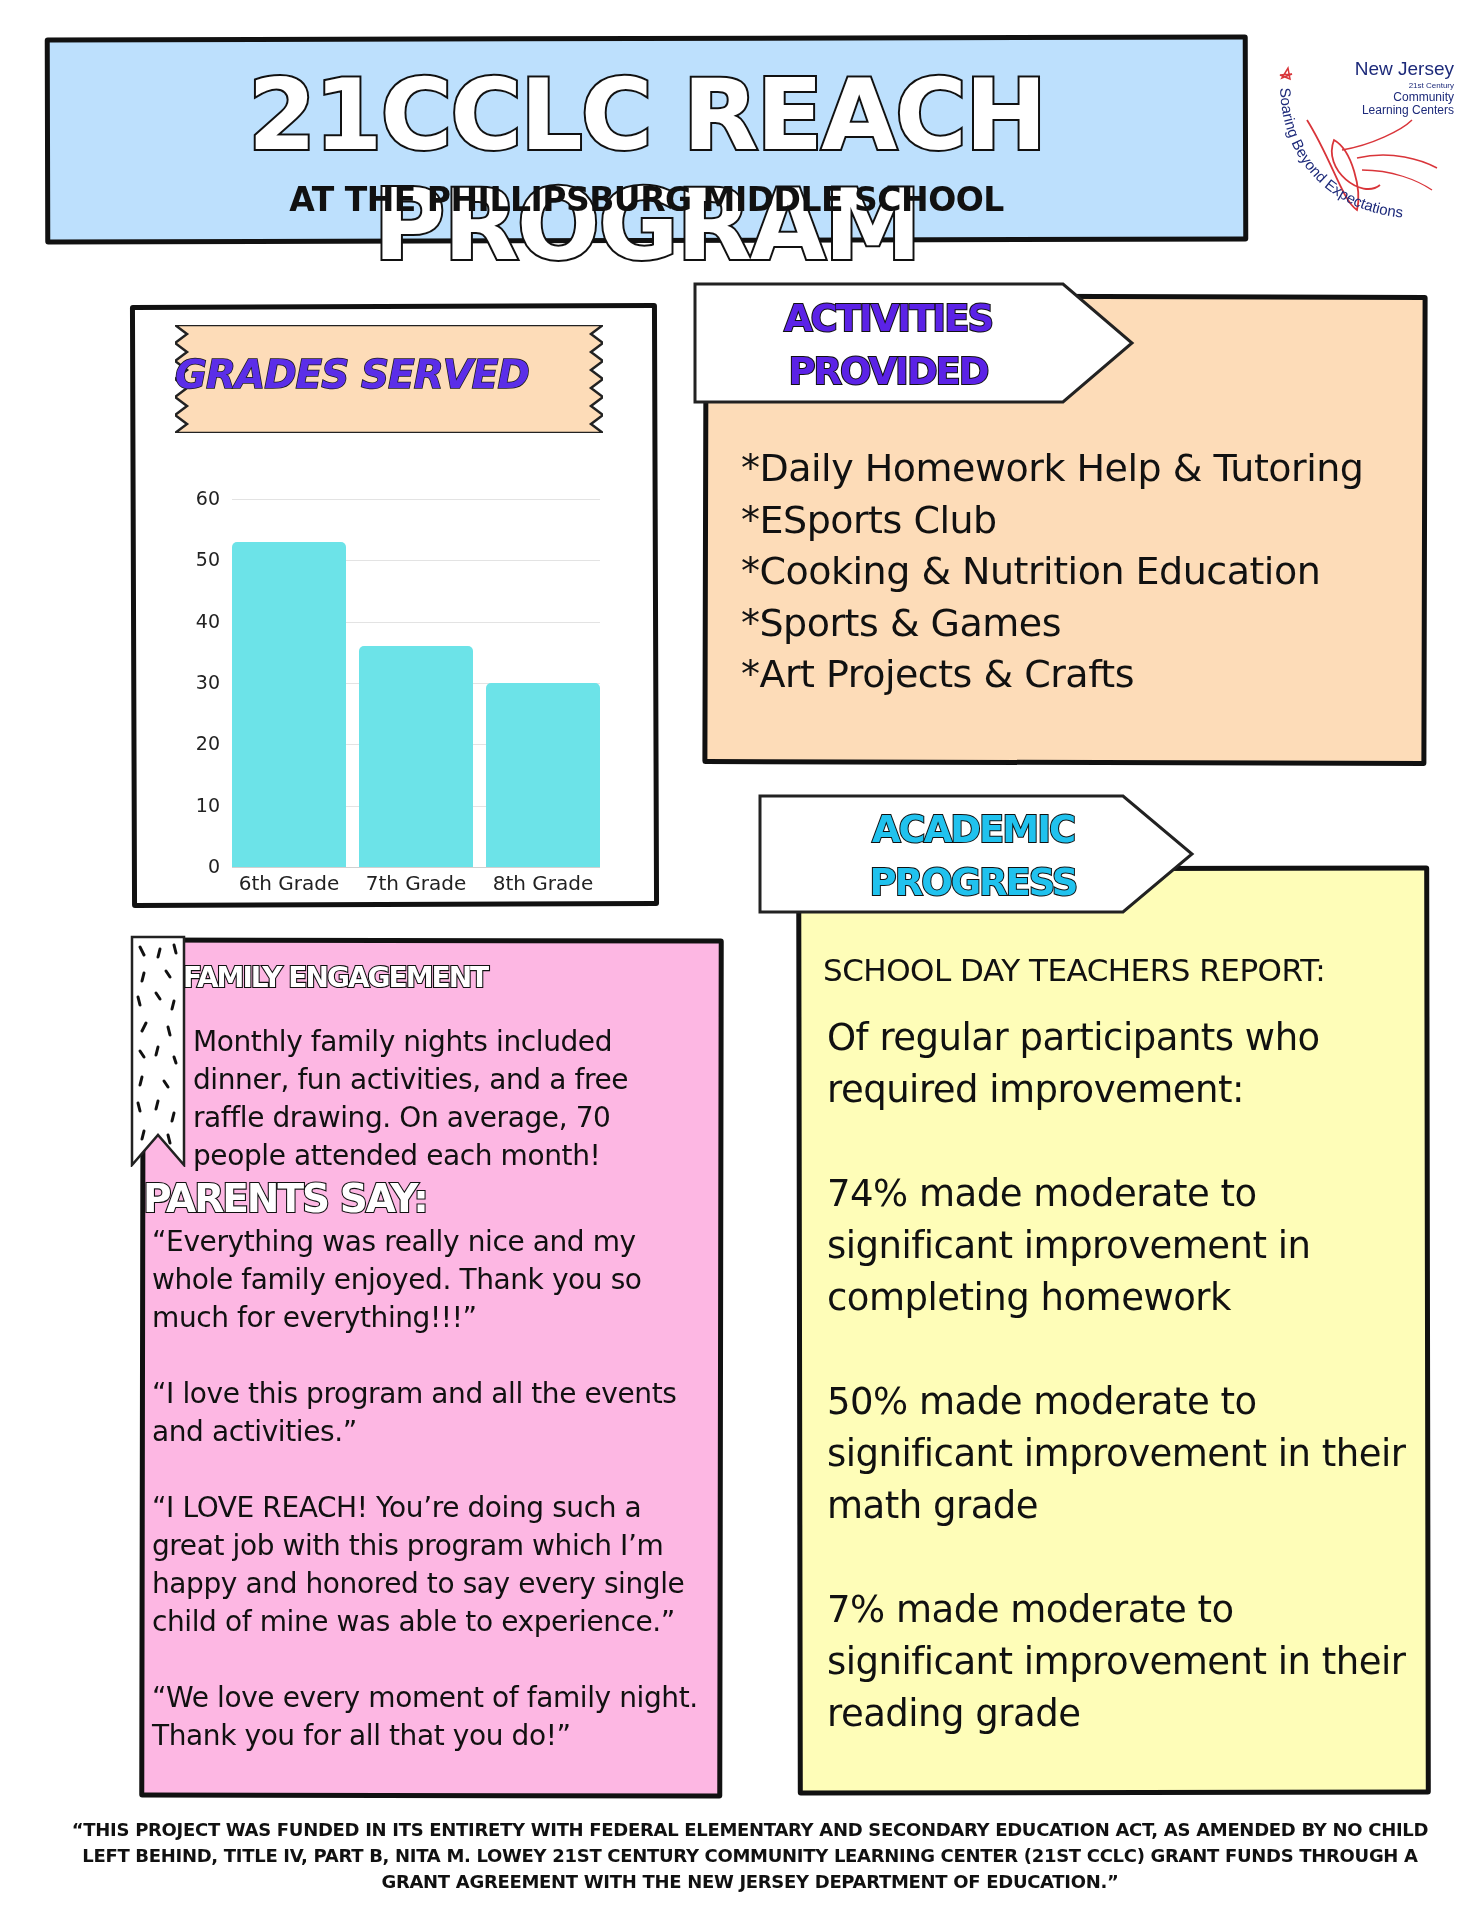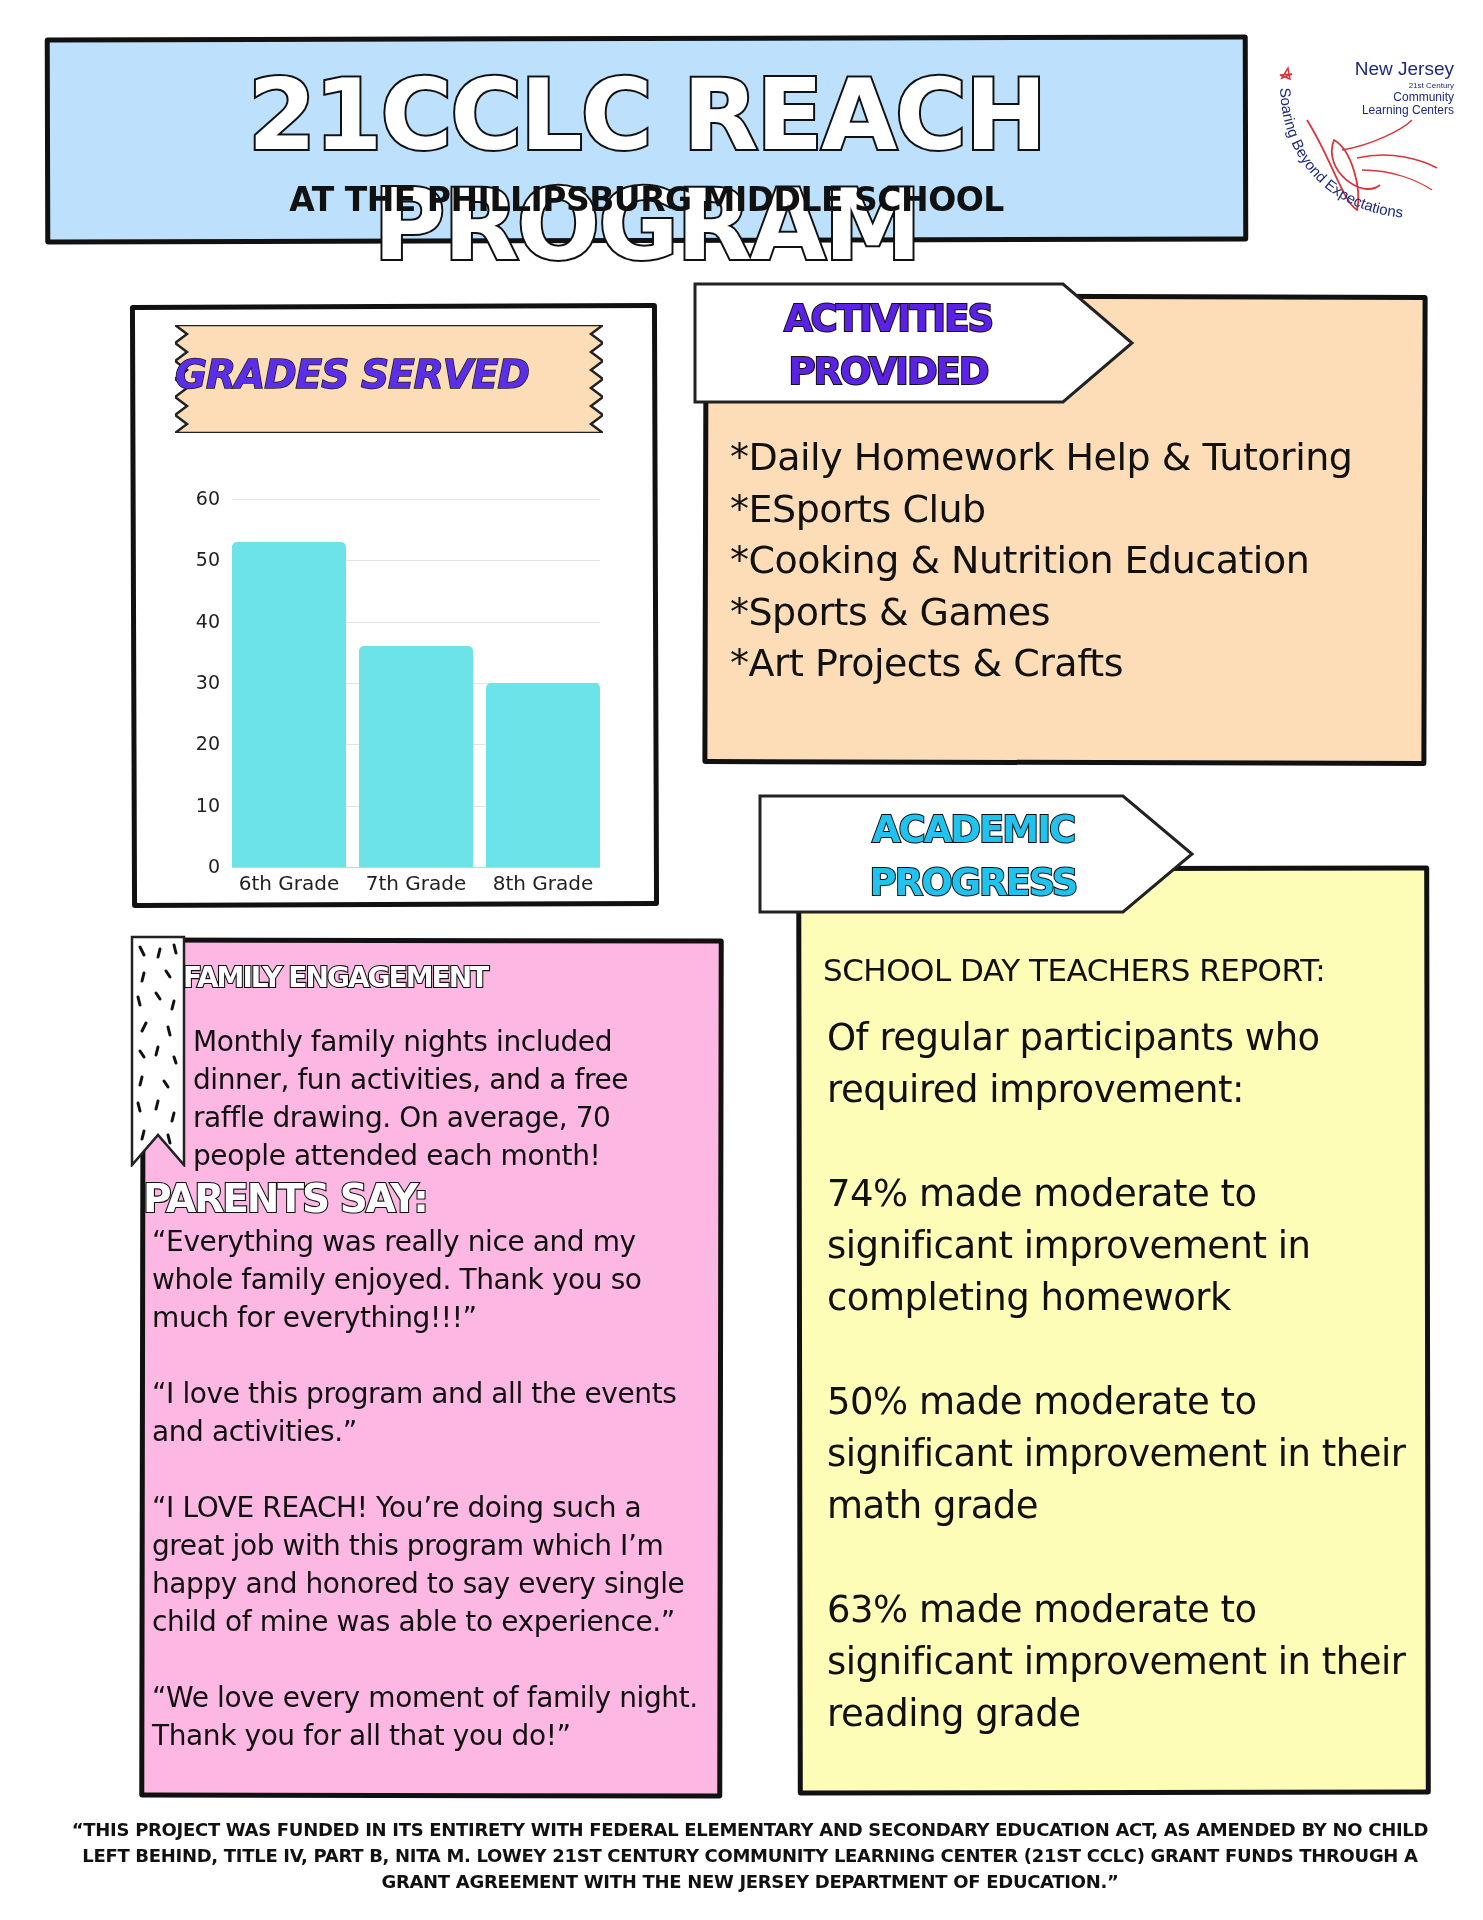--- a/index.html
+++ b/index.html
@@ -34,21 +34,21 @@
   .ytick { position:absolute; font-size:19px; color:#222; width:50px; text-align:right; font-family:"DejaVu Sans", sans-serif; }
   .gridline { position:absolute; height:1px; background:#e3e3e3; }
   .bar { position:absolute; background:#6ce3e8; border-radius:5px 5px 0 0; }
   .xlabel { position:absolute; font-size:20px; color:#222; text-align:center; font-family:"DejaVu Sans", sans-serif; }
 
   
   .act-box { left:703px; top:294px; width:724px; height:471px; background:#fddcb8; border:5px solid #111; border-radius:3px; transform:rotate(0.15deg); }
   .act-banner { left:693px; top:282px; width:445px; height:122px; }
   .act-title { left:693px; top:292px; width:390px; text-align:center; font-size:37px; line-height:53px; font-weight:900; color:#5b22e6;
                -webkit-text-stroke:2px #111; paint-order:stroke fill; font-family:"DejaVu Sans", sans-serif; letter-spacing:-2px; }
-  .act-list { left:730px; top:432px; width:680px; list-style:none; margin:0; padding:0; }
+  .act-list { left:730px; top:432px; width:680px; list-style:none; margin:11px; padding:0; }
   .act-list li { font-size:38px; line-height:51.5px; color:#111; font-family:"DejaVu Sans", sans-serif; white-space:nowrap; letter-spacing:-0.5px; }
 
   
   .acad-box { left:797px; top:866px; width:633px; height:929px; background:#fefdb8; border:5px solid #111; border-radius:3px; transform:rotate(-0.1deg); }
   .acad-banner { left:758px; top:794px; width:440px; height:120px; }
   .acad-title { left:758px; top:803px; width:430px; text-align:center; font-size:37px; line-height:53px; font-weight:900; color:#20c2ee;
                 -webkit-text-stroke:2px #111; paint-order:stroke fill; font-family:"DejaVu Sans", sans-serif; letter-spacing:-2px; }
   .acad-report { left:823px; top:952px; font-size:31px; color:#111; font-family:"DejaVu Sans", sans-serif; letter-spacing:-0.5px; }
   .acad-body { left:827px; top:1012px; width:590px; font-size:37px; line-height:52px; color:#111; font-family:"DejaVu Sans", sans-serif; letter-spacing:-0.5px; }
   .acad-body p { margin:0 0 52px 0; }
@@ -146,21 +146,21 @@
 </svg>
 <div class="abs acad-title">
   <div>ACADEMIC</div>
   <div>PROGRESS</div>
 </div>
 <div class="abs acad-report">SCHOOL DAY TEACHERS REPORT:</div>
 <div class="abs acad-body">
   <p>Of regular participants who required improvement:</p>
   <p>74% made moderate to significant improvement in completing homework</p>
   <p>50% made moderate to significant improvement in their math grade</p>
-  <p>63% made moderate to significant improvement in their reading grade</p>
+  <p>7% made moderate to significant improvement in their reading grade</p>
 </div>
 
 <div class="abs fam-box"></div>
 <svg class="abs bookmark" viewBox="0 0 56 232">
   <path d="M2 2 H54 V230 L28 200 L2 230 Z" fill="#fff" stroke="#222" stroke-width="2.5"></path>
   <g stroke="#111" stroke-width="3" stroke-linecap="round">
     <line x1="10" y1="12" x2="14" y2="20"></line>
       <line x1="30" y1="14" x2="28" y2="22"></line>
       <line x1="44" y1="10" x2="46" y2="18"></line>
     <line x1="14" y1="38" x2="12" y2="46"></line>

